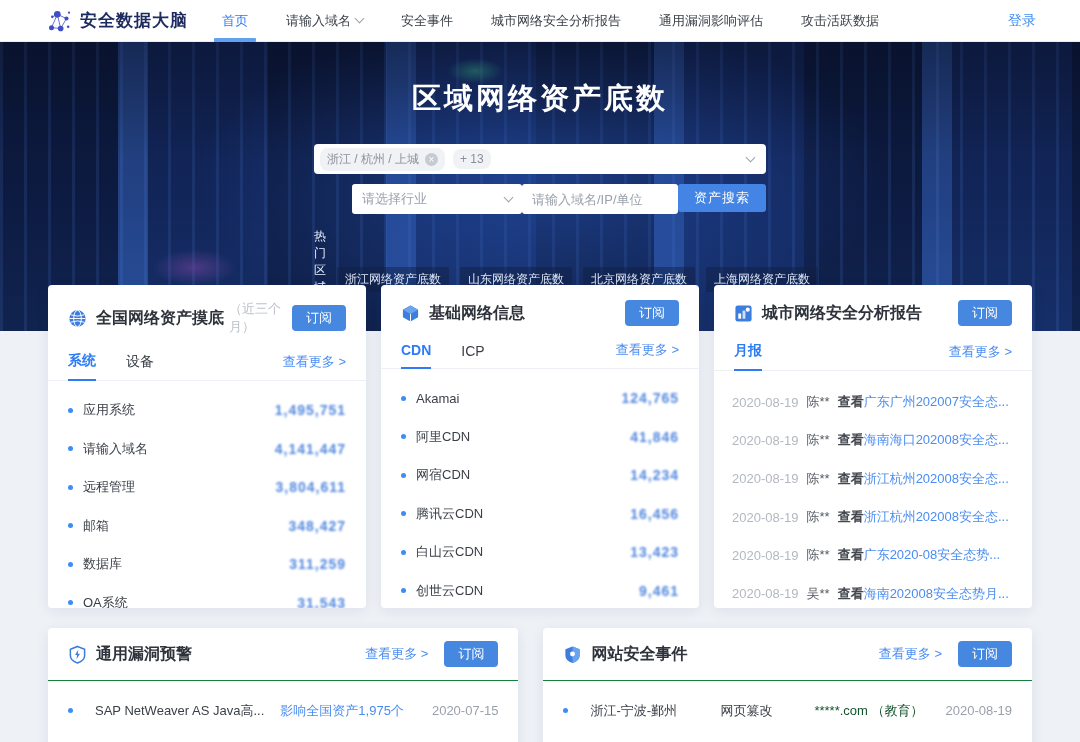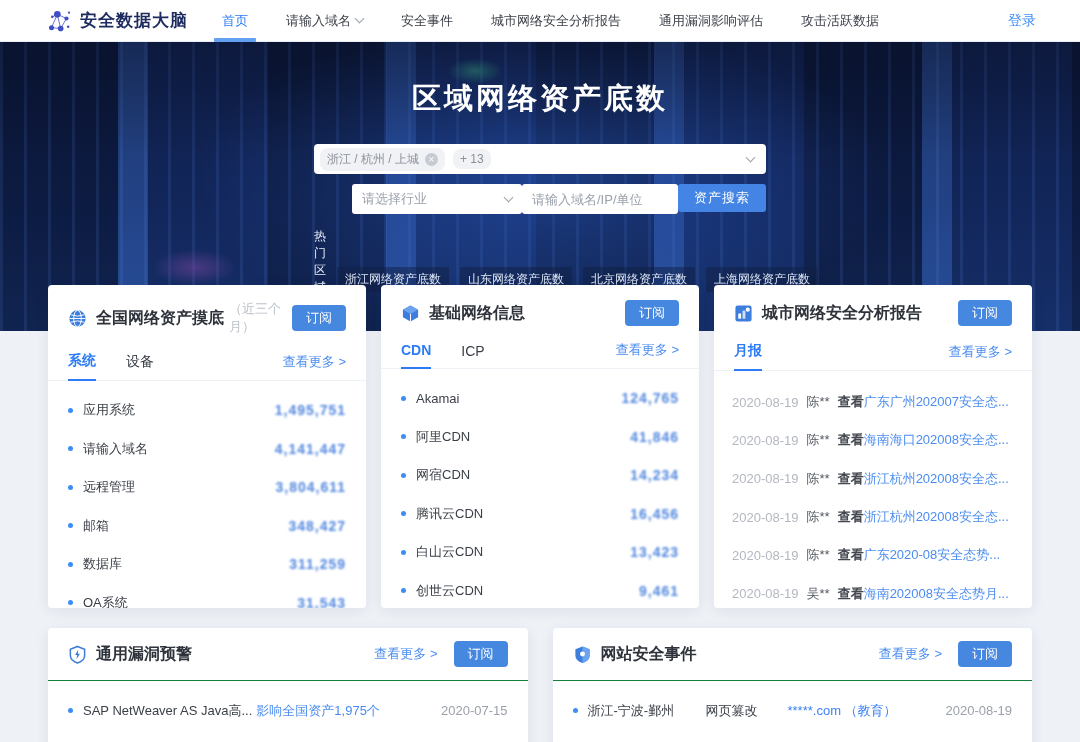--- a/index.html
+++ b/index.html
@@ -128,27 +128,27 @@
   .r-user { color:#555a62; margin-left:8px; }
   .r-action { color:#44484f; font-weight:600; margin-left:8px; }
   .r-link { color:#4a8cf0; overflow:hidden; text-overflow:ellipsis; cursor:pointer; }
 
   .row2 { display:grid; grid-template-columns:1fr 1fr; gap:25px; margin-top:20px; }
   .row2 .card { height:190px; }
   .row2 .card-head { border-bottom:1px solid #15803d; padding:13px 20px; }
   .row2 .more { padding-bottom:0; margin-right:16px; }
 
   .event-list { list-style:none; margin:8px 0 0; padding:0 20px; }
-  .event-item { height:43px; display:flex; align-items:center; font-size:13px; white-space:nowrap; overflow:hidden; }
+  .event-item { height:43px; display:flex; align-items:center; font-size:13px; white-space:nowrap; overflow:hidden;gap:12px; }
   .e-title { color:#3a3f47; flex:none; }
   .e-impact { color:#4a8cf0; margin-left:4px; cursor:pointer; }
   .e-date { margin-left:auto; color:#9ba1ab; flex:none; padding-left:10px; }
   .e-loc { color:#3a3f47; width:118px; flex:none; }
   .e-type { color:#3a3f47; width:82px; flex:none; }
-  .e-site { color:#3b82f6; cursor:pointer; }
+  .e-site { color:#14532d; cursor:pointer; }
 </style>
 </head>
 <body>
 
 <div class="navbar">
   <div class="logo">
     <span class="card-icon">
       <svg width="30" height="30" viewBox="0 0 36 36">
         <g stroke="#4553c6" stroke-width="1.2" opacity="0.8">
           <line x1="9" y1="26" x2="16" y2="10"></line>

